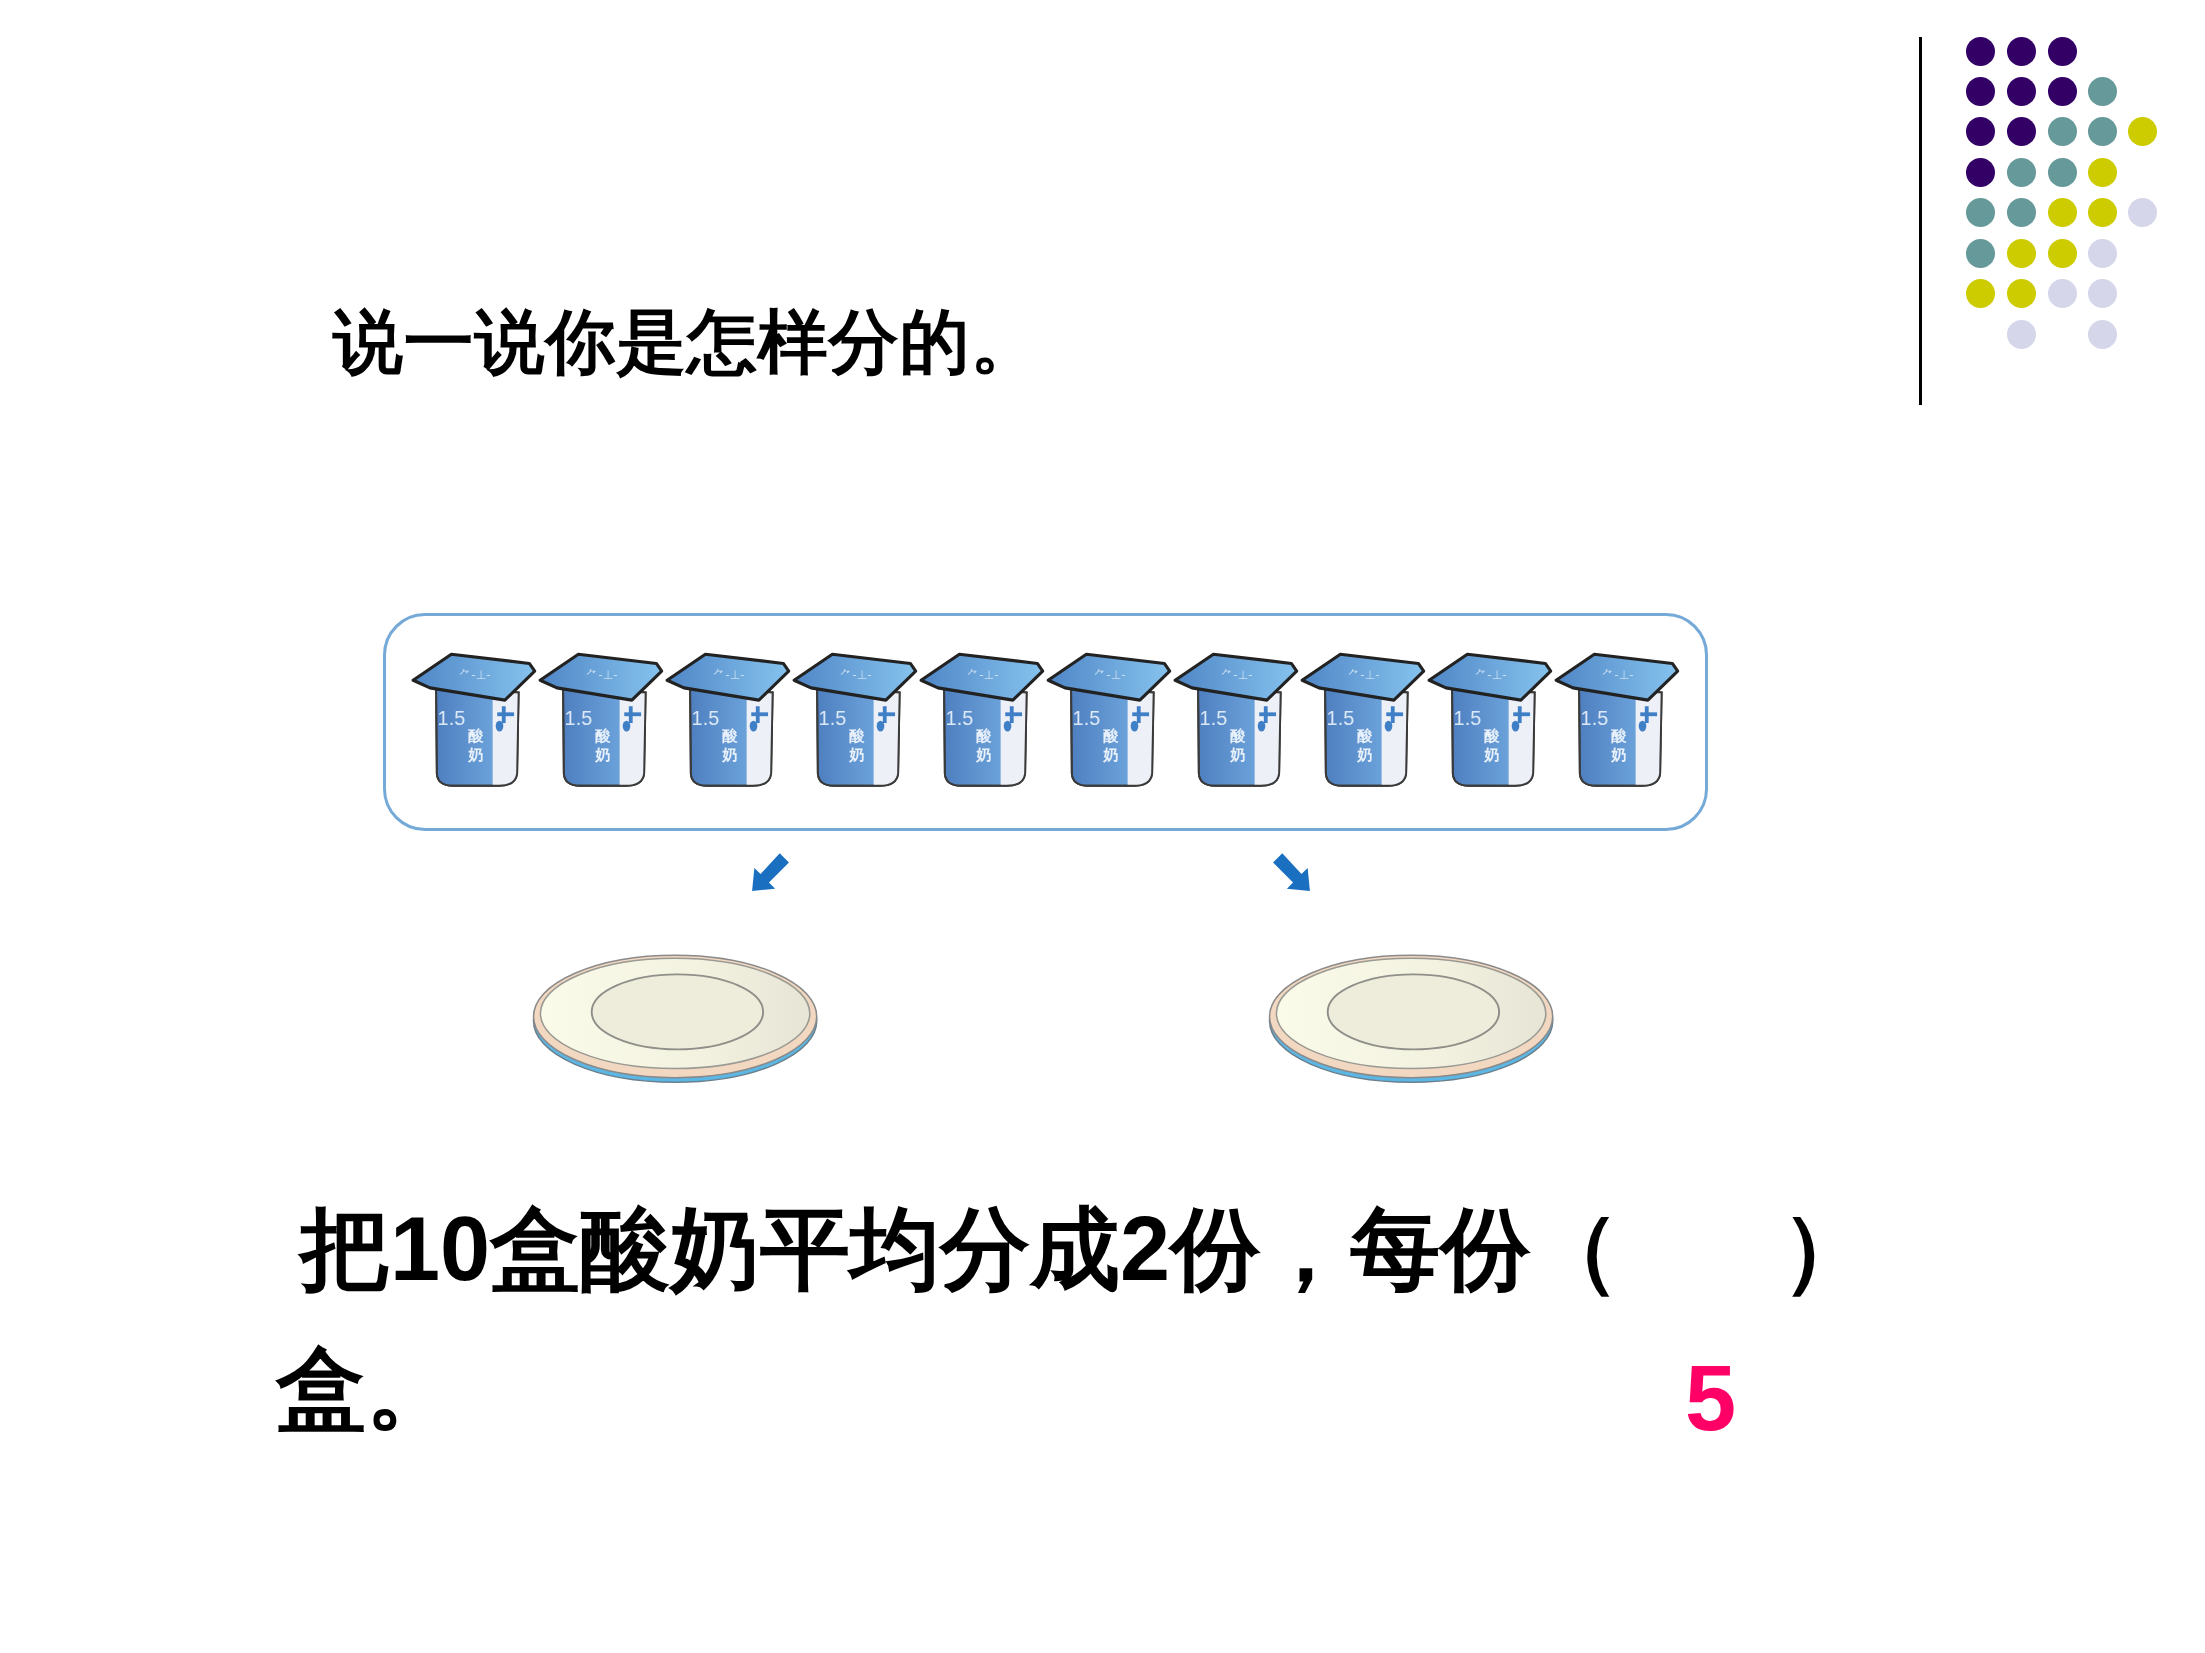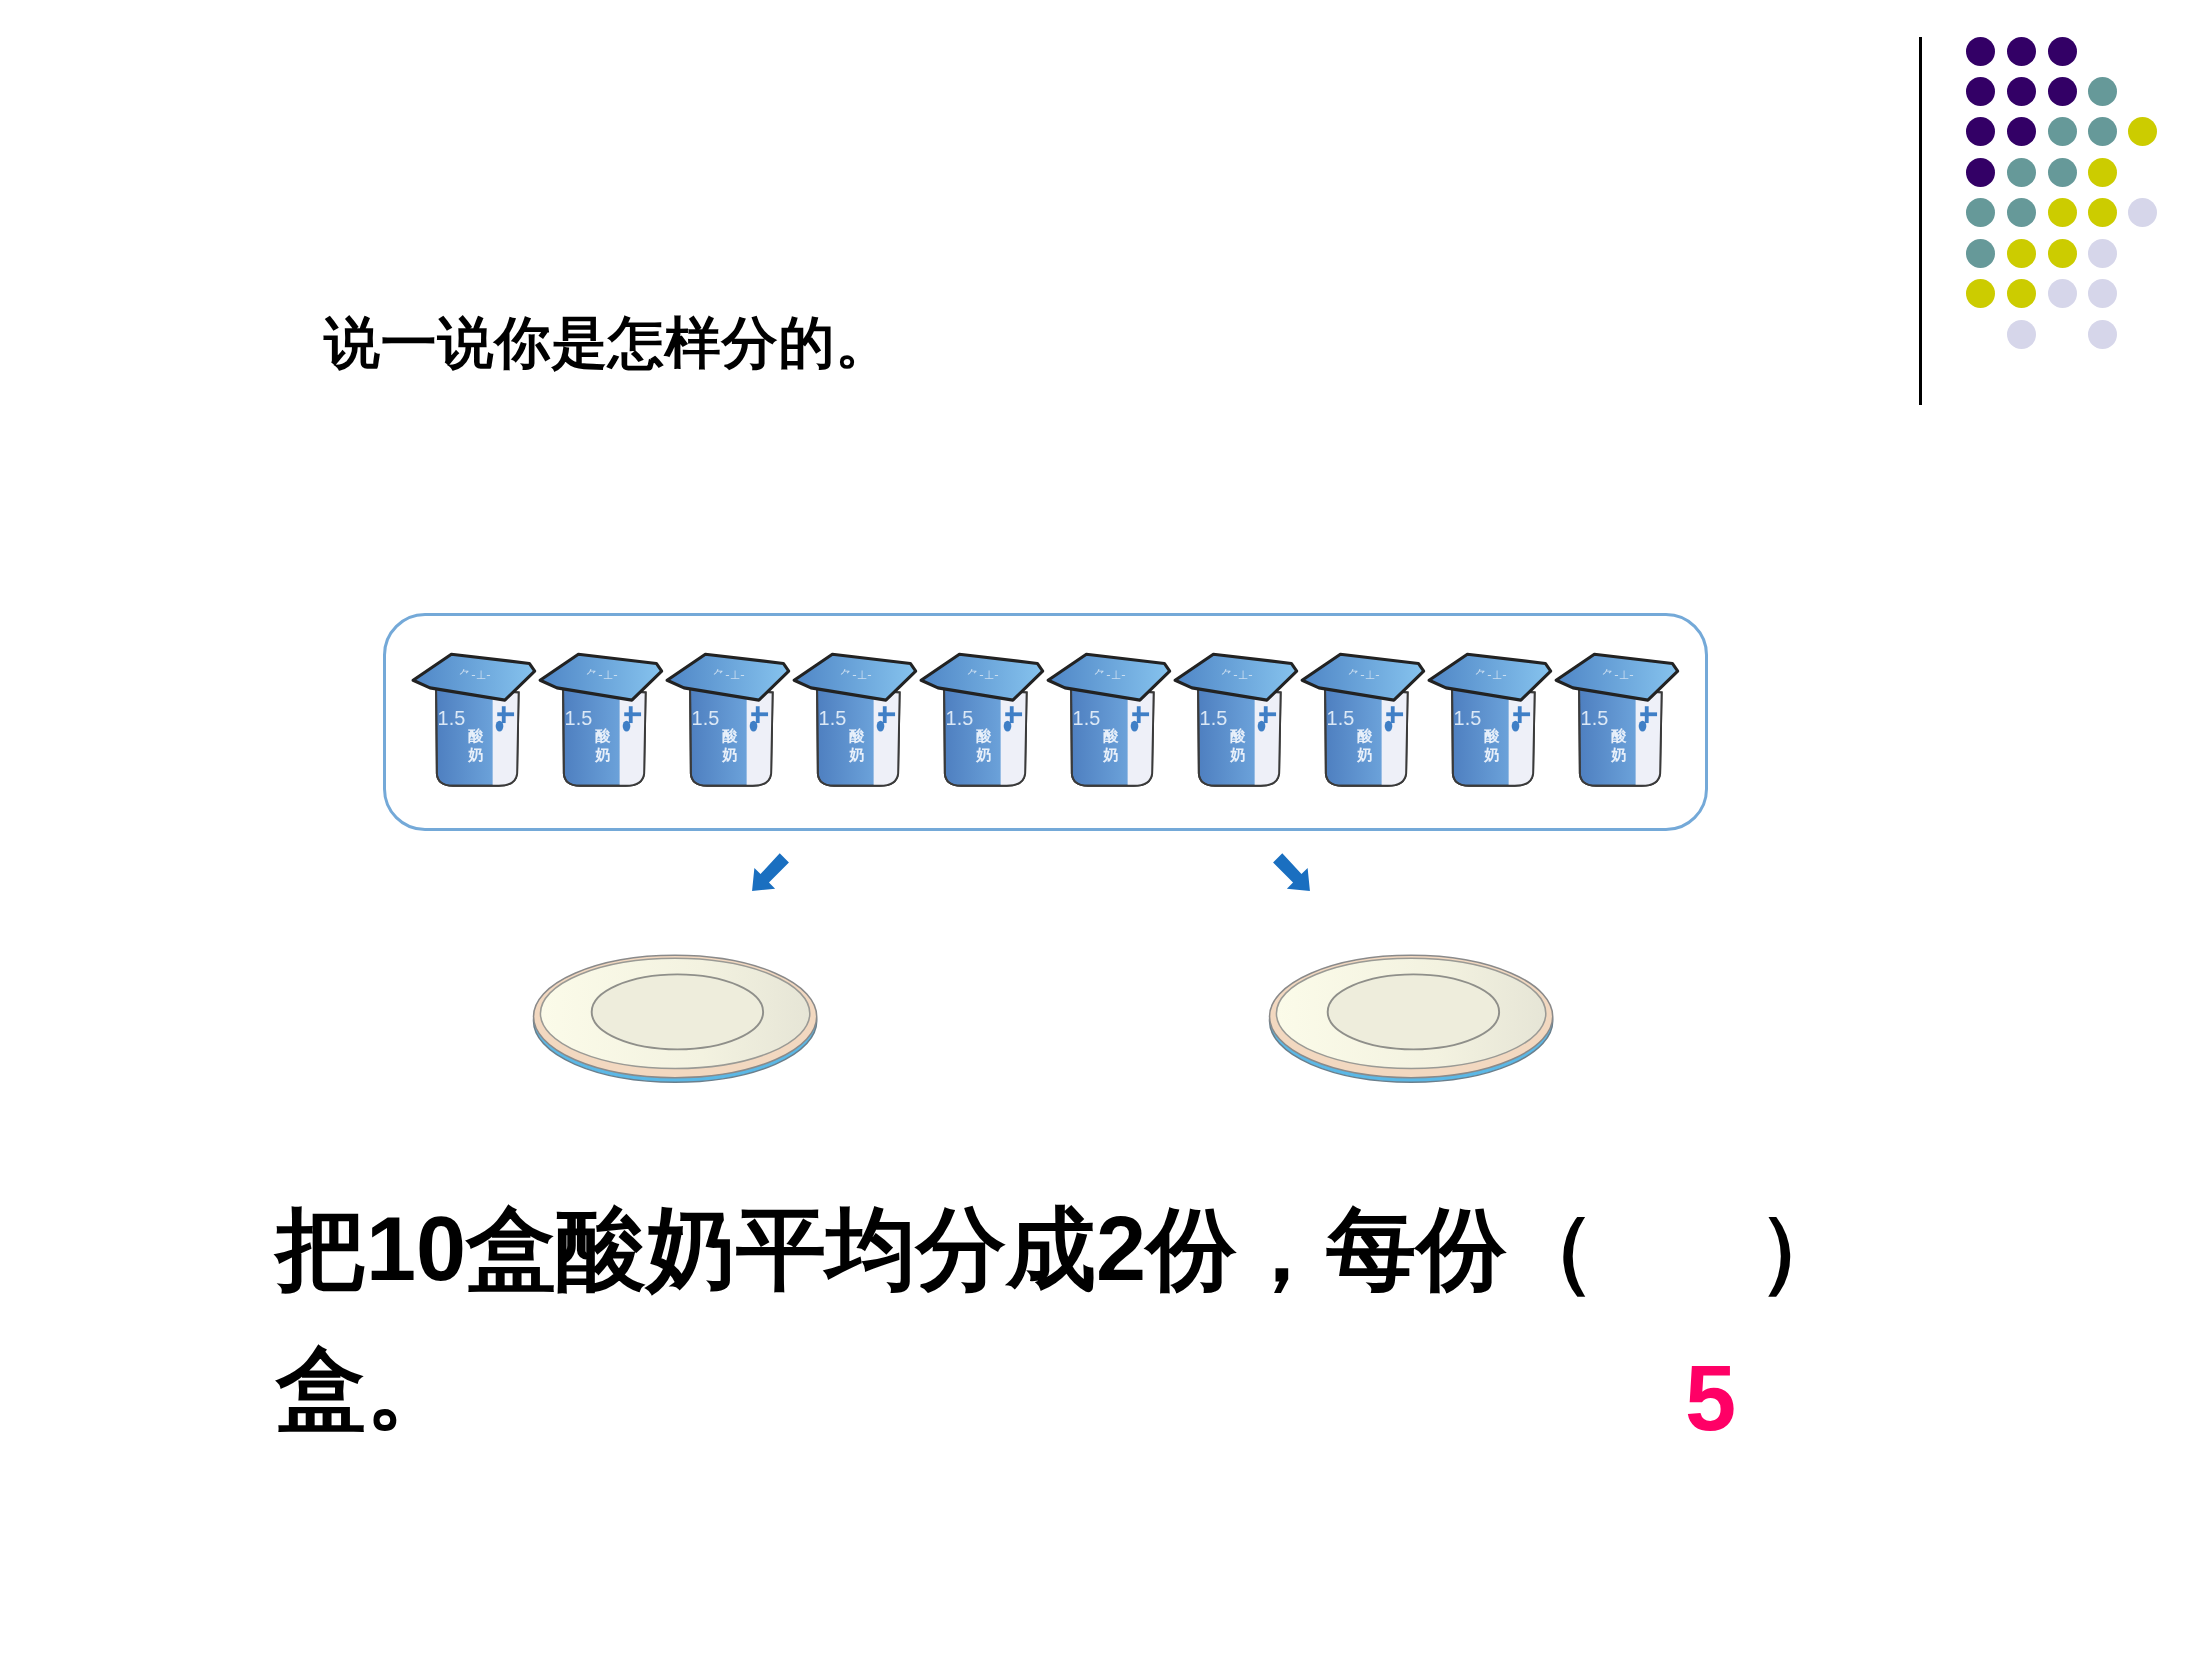--- a/index.html
+++ b/index.html
@@ -9,21 +9,21 @@
     font-family: "DejaVu Sans", "Liberation Sans", sans-serif;
   }
   .abs { position: absolute; }
 
   
   #deco-line { left: 1919px; top: 37px; width: 3.1px; height: 368px; background: #000; }
   .dot { position: absolute; width: 29px; height: 29px; border-radius: 50%; }
 
   
   #title {
-    left: 324px; top: 289px; font-size: 56px; line-height: 107px;
+    left: 333px; top: 289px; font-size: 70px; line-height: 107px;
     font-weight: bold; color: #000; white-space: nowrap; letter-spacing: 0.8px;
   }
 
   
   #panel {
     left: 383px; top: 613px; width: 1325px; height: 218px;
     border: 3.1px solid #74a9d8; border-radius: 42px; box-sizing: border-box;
     background: #ffffff;
   }
   .cup { position: absolute; top: 651px; width: 130px; height: 138px; }
@@ -34,21 +34,21 @@
 
   
   .plate { position: absolute; top: 949px; width: 287px; height: 138px; }
 
   
   .qline {
     position: absolute; left: 276px; font-size: 90px; line-height: 115px;
     font-weight: bold; color: #000; white-space: nowrap;
   }
   .qline .num { font-family: "Liberation Sans", sans-serif; font-weight: bold; }
-  #q-line-1 { top: 1191px; }
+  #q-line-1 { top: 1191px; margin-left: 24px; }
   #q-line-2 { top: 1331px; }
   .paren { display: inline-block; }
   #blank { display: inline-block; width: 161px; }
 
   #answer {
     left: 1685px; top: 1348px; font-family: "Liberation Sans", sans-serif;
     font-weight: bold; font-size: 92px; line-height: 100px; color: #ff0066;
   }
 </style>
 </head>

